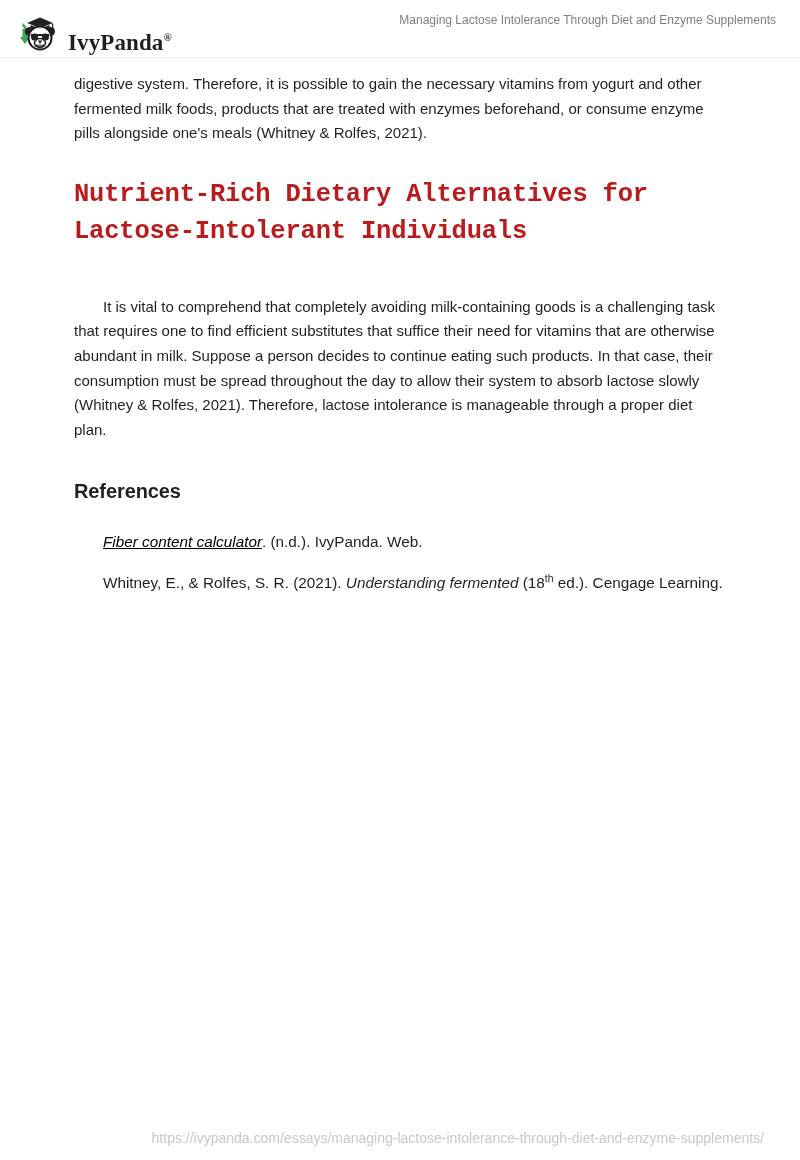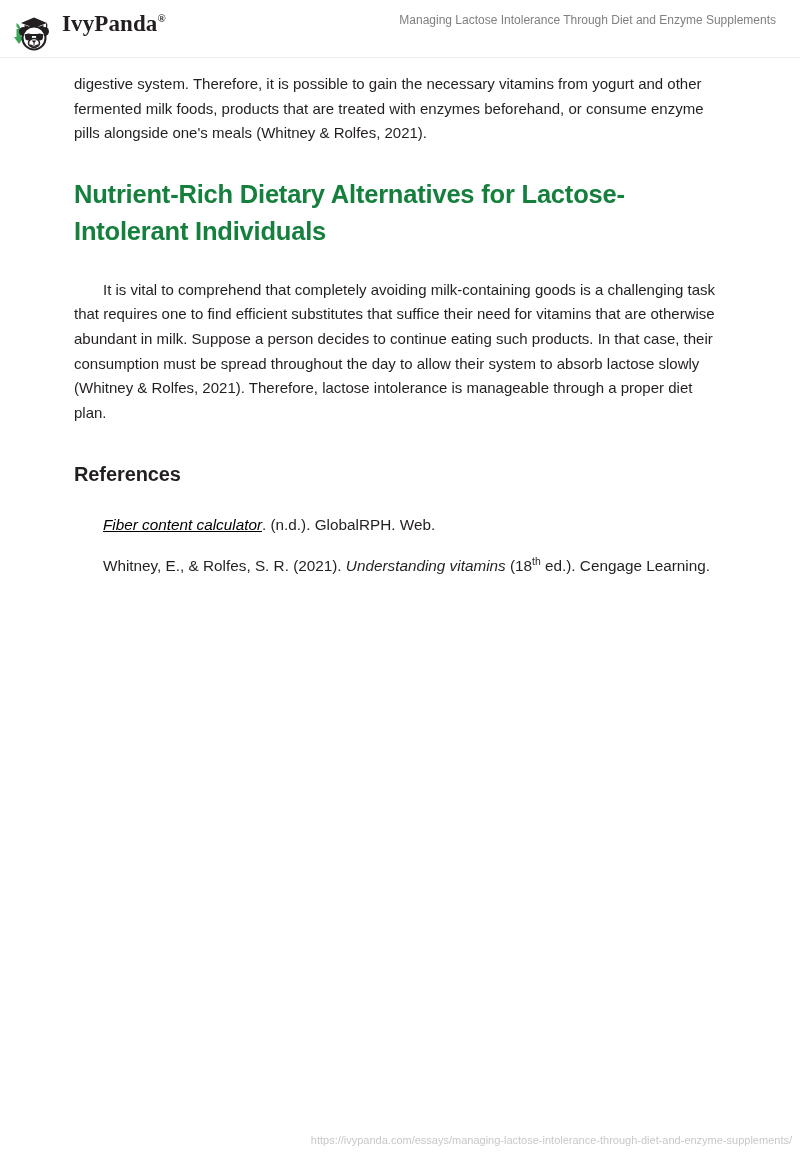--- a/index.html
+++ b/index.html
@@ -26,24 +26,24 @@
     position: absolute;
     top: 0;
     left: 0;
     width: 800px;
     height: 58px;
     box-sizing: border-box;
   }
 
   .brand {
     position: absolute;
-    left: 8px;
+    left: 14px;
     top: 12px;
     display: flex;
-    align-items: flex-start;
+    align-items: flex-end;
     gap: 6px;
     text-decoration: none;
   }
 
   .brand-mark {
     width: 48px;
     height: 42px;
     display: block;
     flex: 0 0 auto;
   }
@@ -103,27 +103,27 @@
     text-align: left;
     font-family: "Liberation Sans", sans-serif;
   }
 
   .indent {
     display: inline-block;
     width: 29px;
   }
 
   h2.section-heading {
-    margin: 30px 0 0 0;
+    margin: 30px 0 17px 0;
     font-size: 25.5px;
     line-height: 37px;
     font-weight: bold;
-    color: #15803d;
+    color: #b91c1c;
     letter-spacing: -0.2px;
-    font-family: Liberation Sans, sans-serif;
+    font-family: Liberation Mono, monospace;
   }
 
   h2.references-heading {
     margin: 34px 0 0 0;
     font-size: 20px;
     line-height: 30px;
     font-weight: bold;
     color: #231f20;
     letter-spacing: -0.1px;
     font-family: "Liberation Sans", sans-serif;
@@ -164,23 +164,23 @@
   .page-footer {
     position: absolute;
     left: 0;
     bottom: 0;
     width: 800px;
     height: 46px;
   }
 
   .footer-url {
     position: absolute;
-    right: 8px;
+    right: 36px;
     bottom: 13px;
-    font-size: 11px;
+    font-size: 14px;
     line-height: 1.2;
     color: #c8c8c8;
     font-family: "Liberation Sans", sans-serif;
     white-space: nowrap;
     text-decoration: none;
   }
 </style>
 </head>
 <body>
 
@@ -241,25 +241,25 @@
     <h2 class="section-heading">Nutrient-Rich Dietary Alternatives for Lactose-Intolerant Individuals</h2>
 
     <div class="para-gap-1"></div>
 
     <p class="body-text"><span class="indent"></span><span>It is vital to comprehend that completely avoiding milk-containing goods is a challenging task that requires one to find efficient substitutes that suffice their need for vitamins that are otherwise abundant in milk. Suppose a person decides to continue eating such products. In that case, their consumption must be spread throughout the day to allow their system to absorb lactose slowly (Whitney &amp; Rolfes, 2021). Therefore, lactose intolerance is manageable through a proper diet plan.</span></p>
 
     <h2 class="references-heading">References</h2>
 
     <div class="ref-gap"></div>
 
-    <p class="reference"><span class="indent"></span><a class="ref-link" href="#">Fiber content calculator</a><span>. (n.d.). GlobalRPH. Web.</span></p>
+    <p class="reference"><span class="indent"></span><a class="ref-link" href="#">Fiber content calculator</a><span>. (n.d.). IvyPanda. Web.</span></p>
 
     <div class="ref-gap-2"></div>
 
-    <p class="reference"><span class="indent"></span><span>Whitney, E., &amp; Rolfes, S. R. (2021). </span><span class="italic-title">Understanding vitamins</span><span> (18</span><sup class="ordinal">th</sup><span> ed.). Cengage Learning.</span></p>
+    <p class="reference"><span class="indent"></span><span>Whitney, E., &amp; Rolfes, S. R. (2021). </span><span class="italic-title">Understanding fermented</span><span> (18</span><sup class="ordinal">th</sup><span> ed.). Cengage Learning.</span></p>
 
   </div>
 
   <div class="page-footer">
     <a class="footer-url" href="#">https://ivypanda.com/essays/managing-lactose-intolerance-through-diet-and-enzyme-supplements/</a>
   </div>
 
 </div>
 
 </body></html>

